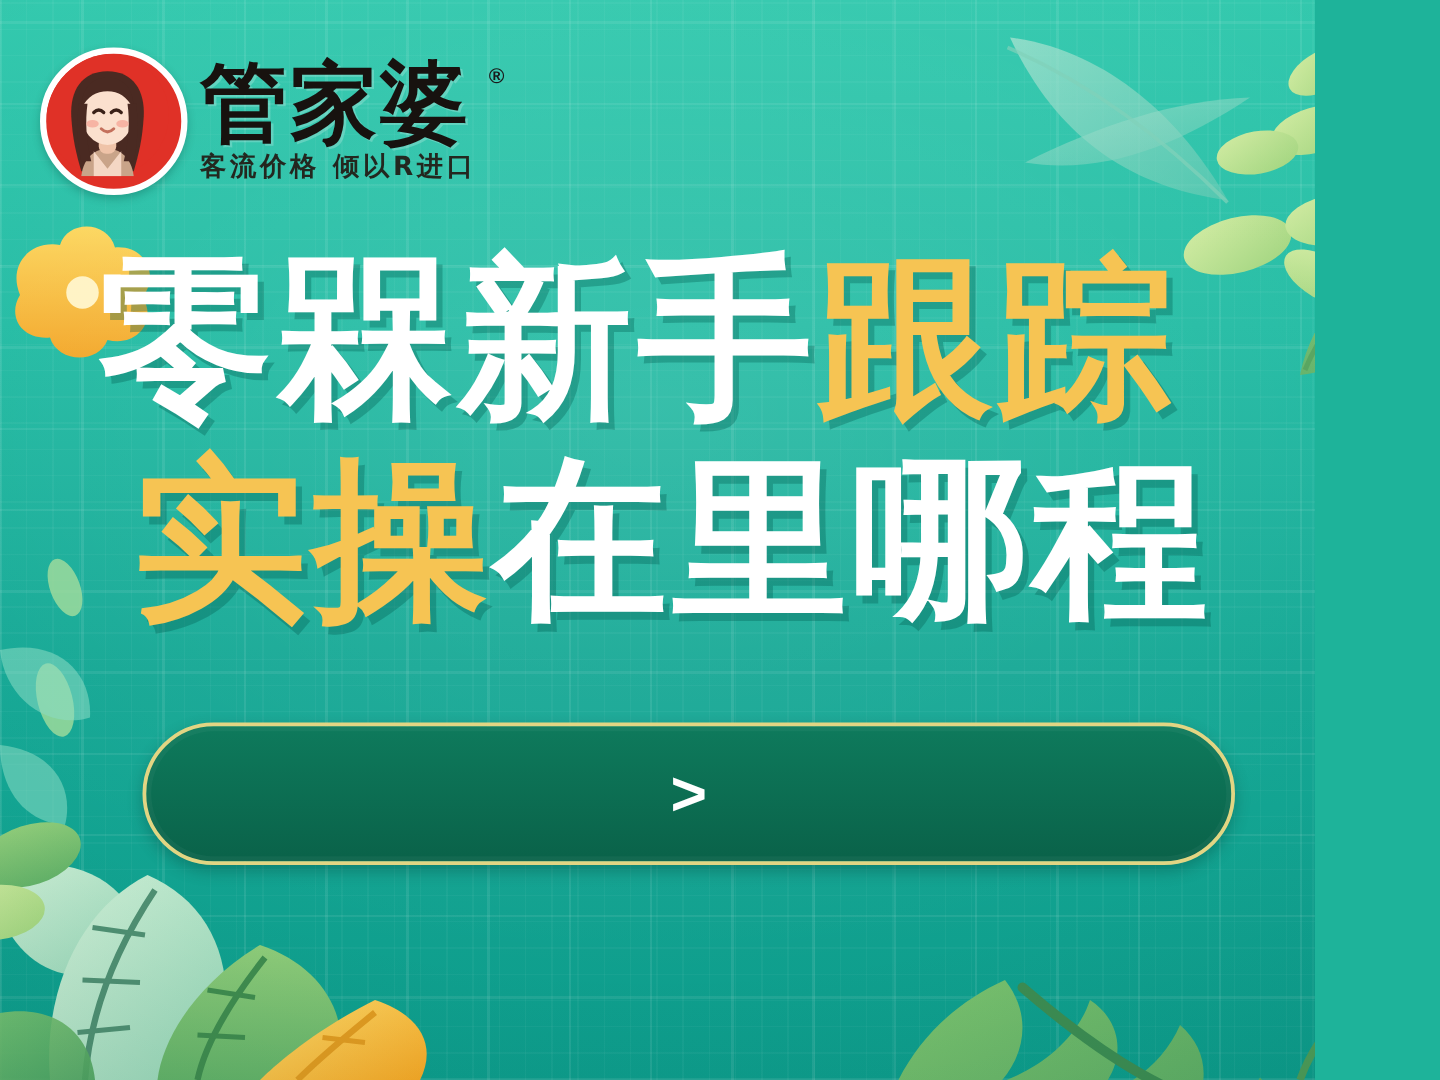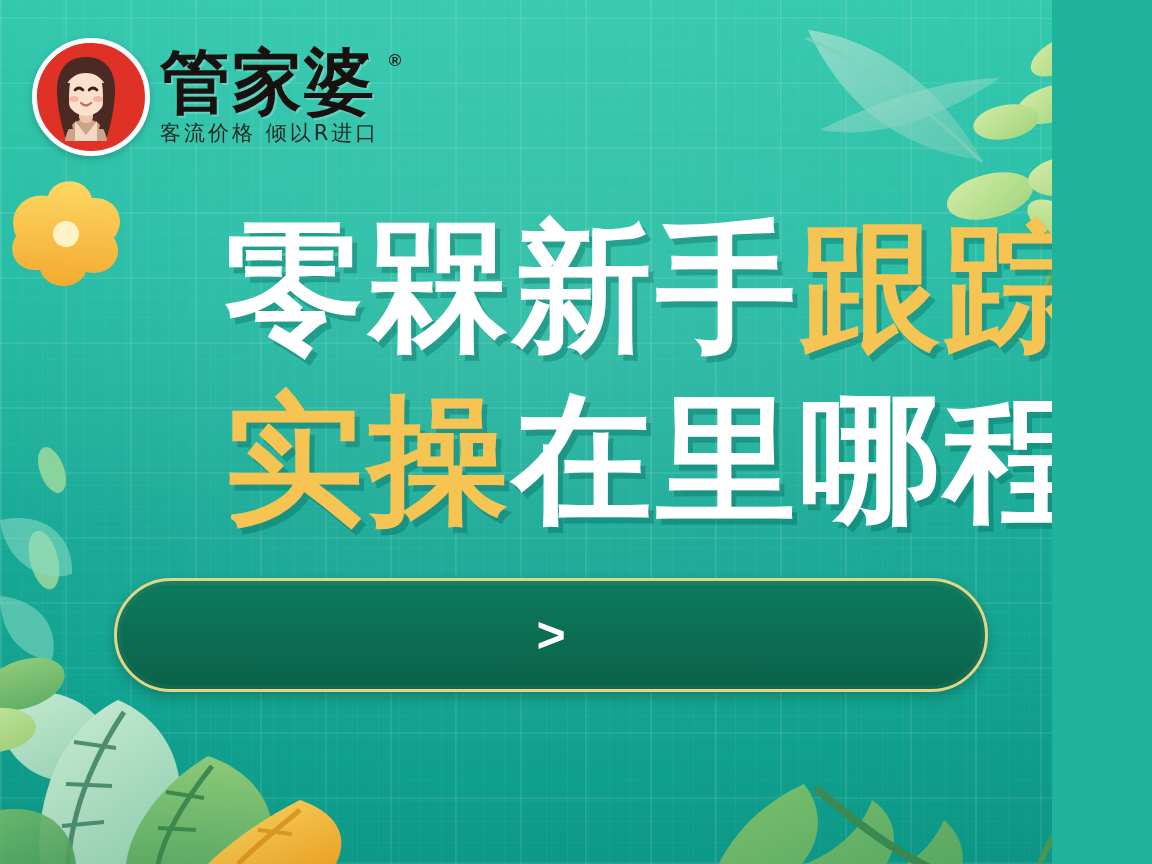--- a/index.html
+++ b/index.html
@@ -53,33 +53,33 @@
     font-size:70px;line-height:.95;font-weight:700;color:#17120F;
     font-family:"DejaVu Sans","Liberation Sans",sans-serif;
     letter-spacing:2px;
     text-shadow:2px 2px 0 rgba(255,255,255,.22);
     white-space:nowrap;
   }
   .reg{
     position:absolute;right:-22px;top:4px;font-size:17px;color:#1a1a1a;font-weight:700;
   }
   .logo-sub{
-    margin-top:4px;font-size:21px;font-weight:400;color:#221a14;letter-spacing:3px;
+    margin-top:4px;font-size:21px;font-weight:700;color:#221a14;letter-spacing:3px;
     font-family:"DejaVu Sans","Liberation Sans",sans-serif;
     filter:blur(.4px);opacity:.92;white-space:nowrap;
   }
 
   
-  .headline{position:absolute;left:78px;top:202px;width:1010px;text-align:right;}
+  .headline{position:absolute;left:78px;top:186px;width:1010px;}
   .hl-line{
     white-space:nowrap;font-weight:700;
     font-family:"DejaVu Sans","Liberation Sans",sans-serif;
     font-size:140px;line-height:172px;letter-spacing:4px;
   }
-  .hl-line.l2{margin-left:14px;}
+  .hl-line.l2{margin-left:28px;font-family:Liberation Mono, monospace;}
   .w{color:#FFFFFF;text-shadow:5px 6px 0 rgba(0,90,78,.33);}
   .y{color:#F6C453;text-shadow:5px 6px 0 rgba(0,90,78,.33);}
 
   
   .cta{
     position:absolute;left:114px;top:578px;width:868px;height:108px;
     border-radius:58px;background:linear-gradient(180deg,#0E7A5C 0%,#0A6249 100%);
     border:3px solid #E2D583;
     box-shadow:0 5px 12px rgba(0,50,40,.30), inset 0 0 0 4px rgba(255,255,255,.04);
     display:flex;align-items:center;justify-content:center;gap:34px;cursor:pointer;

